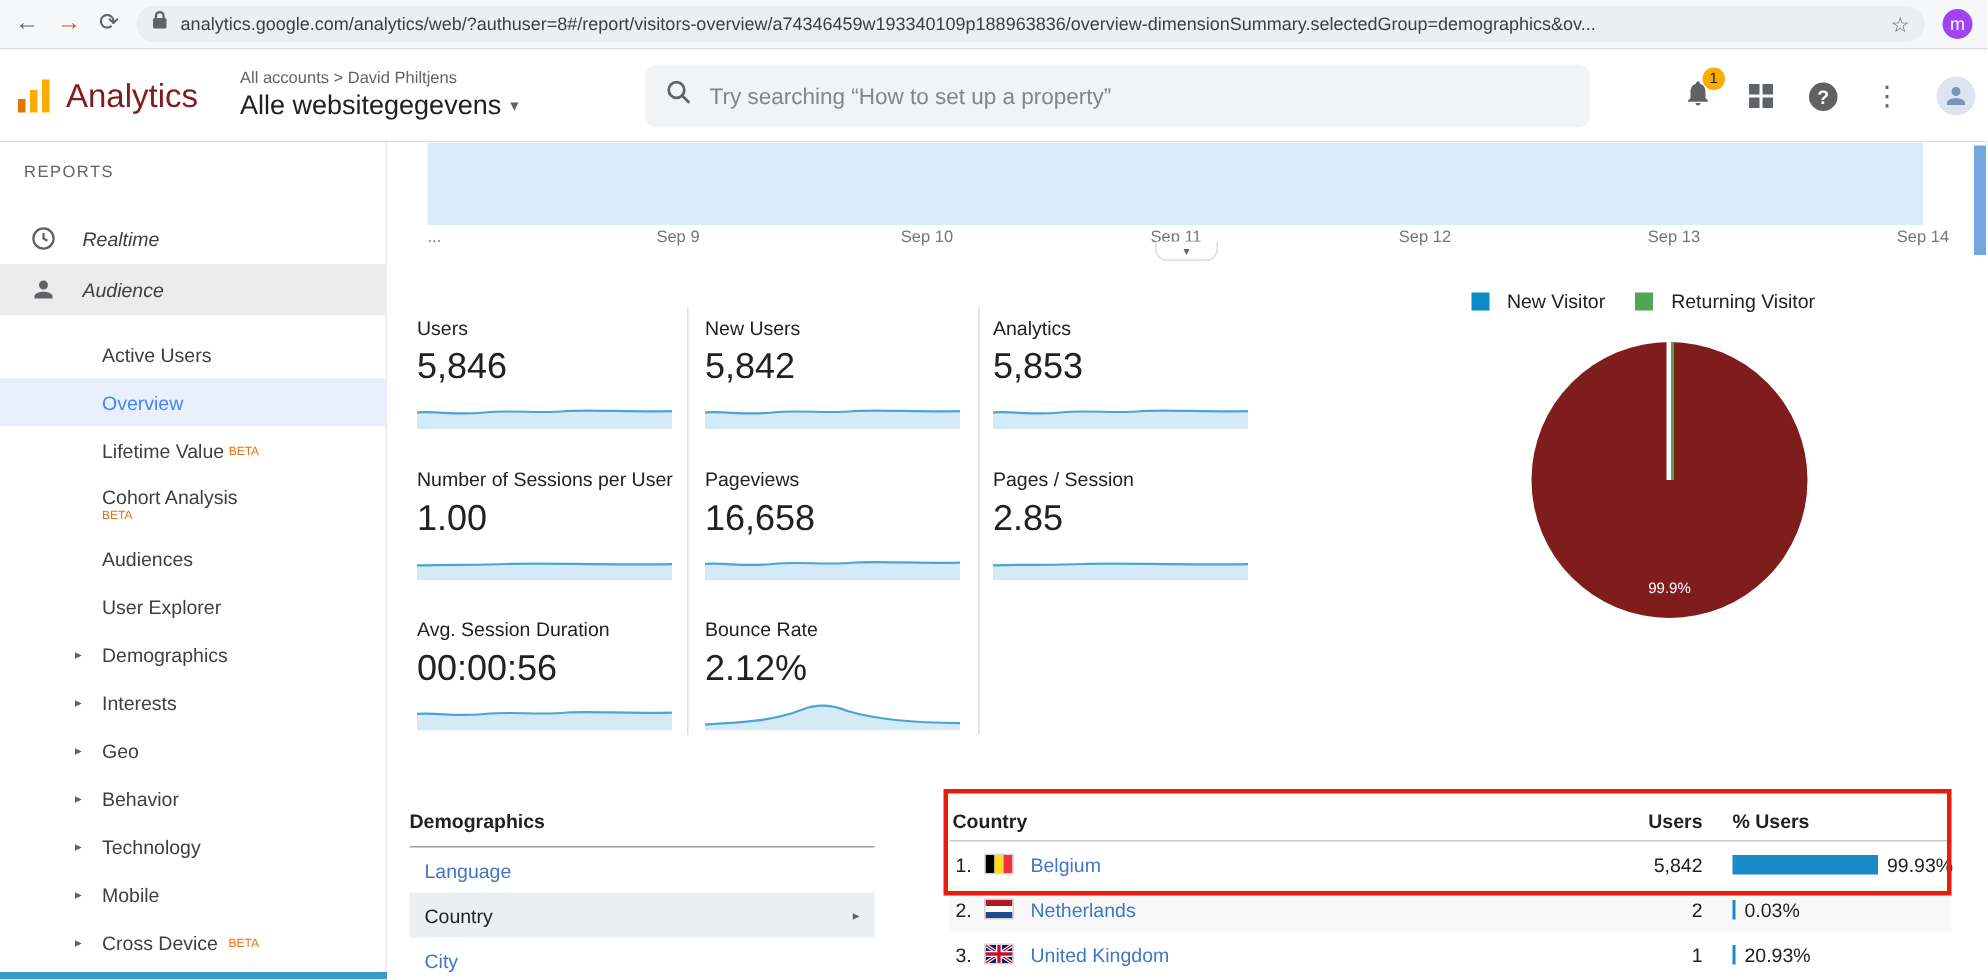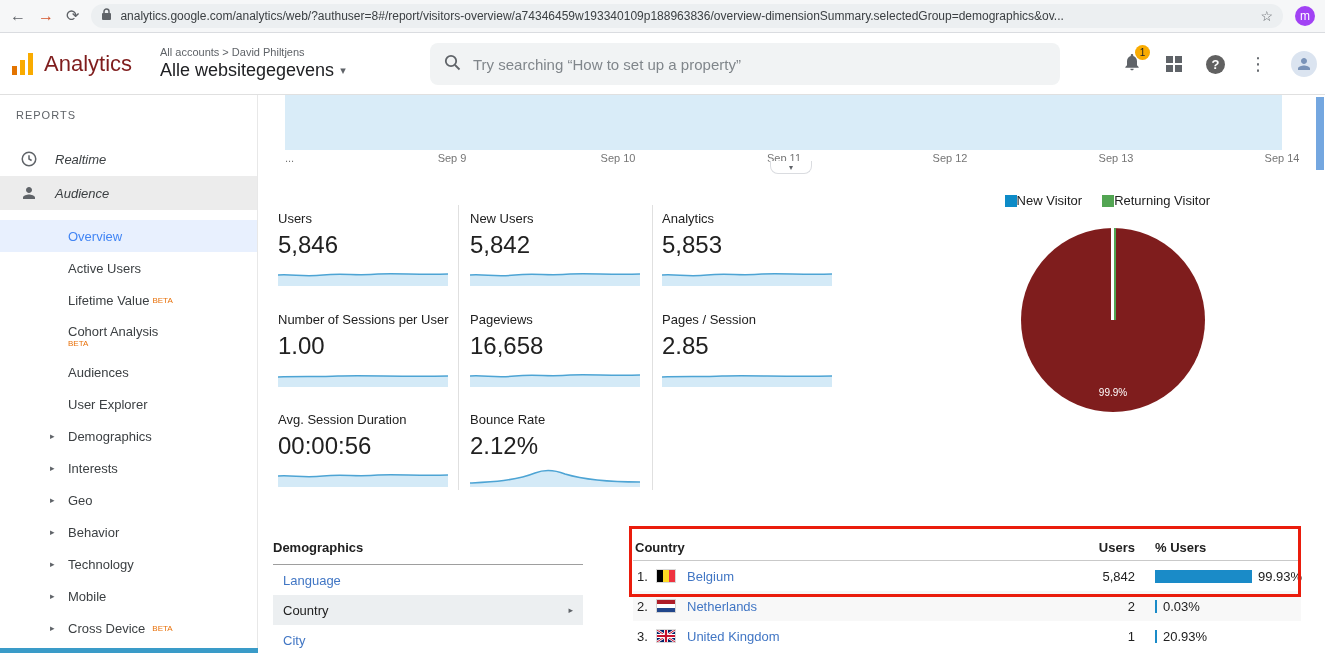--- a/index.html
+++ b/index.html
@@ -95,21 +95,21 @@
   .vdiv { position:absolute; top:110px; height:285px; width:1px; background:#e0e0e0; }
 
   .metric { position:absolute; width:178px; }
   .m-label { font-size:13px; color:#212121; }
   .m-value { font-size:24px; color:#212121; margin:5px 0 3px; }
   .spark .sp-fill { fill:#d4eaf7; }
   .spark .sp-line { fill:none; stroke:#4da4d4; stroke-width:1.5; }
 
   .legend { position:absolute; top:98px; right:115px; display:flex; gap:20px;
             align-items:center; font-size:13px; color:#212121; }
-  .legend .li { display:flex; align-items:center; gap:0; }
+  .legend .li { display:flex; align-items:center; gap:12px; }
   .sq { width:12px; height:12px; }
   .sq.new { background:#0d8bc7; }
   .sq.ret { background:#52a552; }
   .pie { position:absolute; left:763px; top:133px; width:184px; height:184px;
          border-radius:50%; background:#7f1d1d; }
   .pie-notch { position:absolute; left:calc(50% - 2px); top:0; width:3px; height:92px;
                background:#fff; }
   .pie-sliver { position:absolute; left:calc(50% + 1px); top:0; width:2px; height:92px;
                 background:#52a552; }
   .pie-label { position:absolute; left:50%; transform:translateX(-50%); bottom:14px;
@@ -228,25 +228,25 @@
     <div class="sb-item top active-section">
       <span class="sb-ic">
         <svg width="18" height="18" viewBox="0 0 24 24">
             <path fill="#5f6368" d="M12 12c2.2 0 4-1.8 4-4s-1.8-4-4-4-4 1.8-4 4 1.8 4 4 4zm0 2c-2.7 0-8 1.3-8 4v2h16v-2c0-2.7-5.3-4-8-4z"></path>
           </svg>
       </span>
       <span>Audience</span>
     </div>
 
     <div class="sb-sub">
+      <div class="sb-item sub">
+        <span>Active Users</span>
+      </div>
       <div class="sb-item sub selected">
         <span>Overview</span>
-      </div>
-      <div class="sb-item sub">
-        <span>Active Users</span>
       </div>
       <div class="sb-item sub">
         <span>Lifetime Value</span>
         <sup class="beta">BETA</sup>
       </div>
       <div class="sb-item sub two-line">
         <span>Cohort Analysis</span>
         <span class="beta block">BETA</span>
       </div>
       <div class="sb-item sub">

